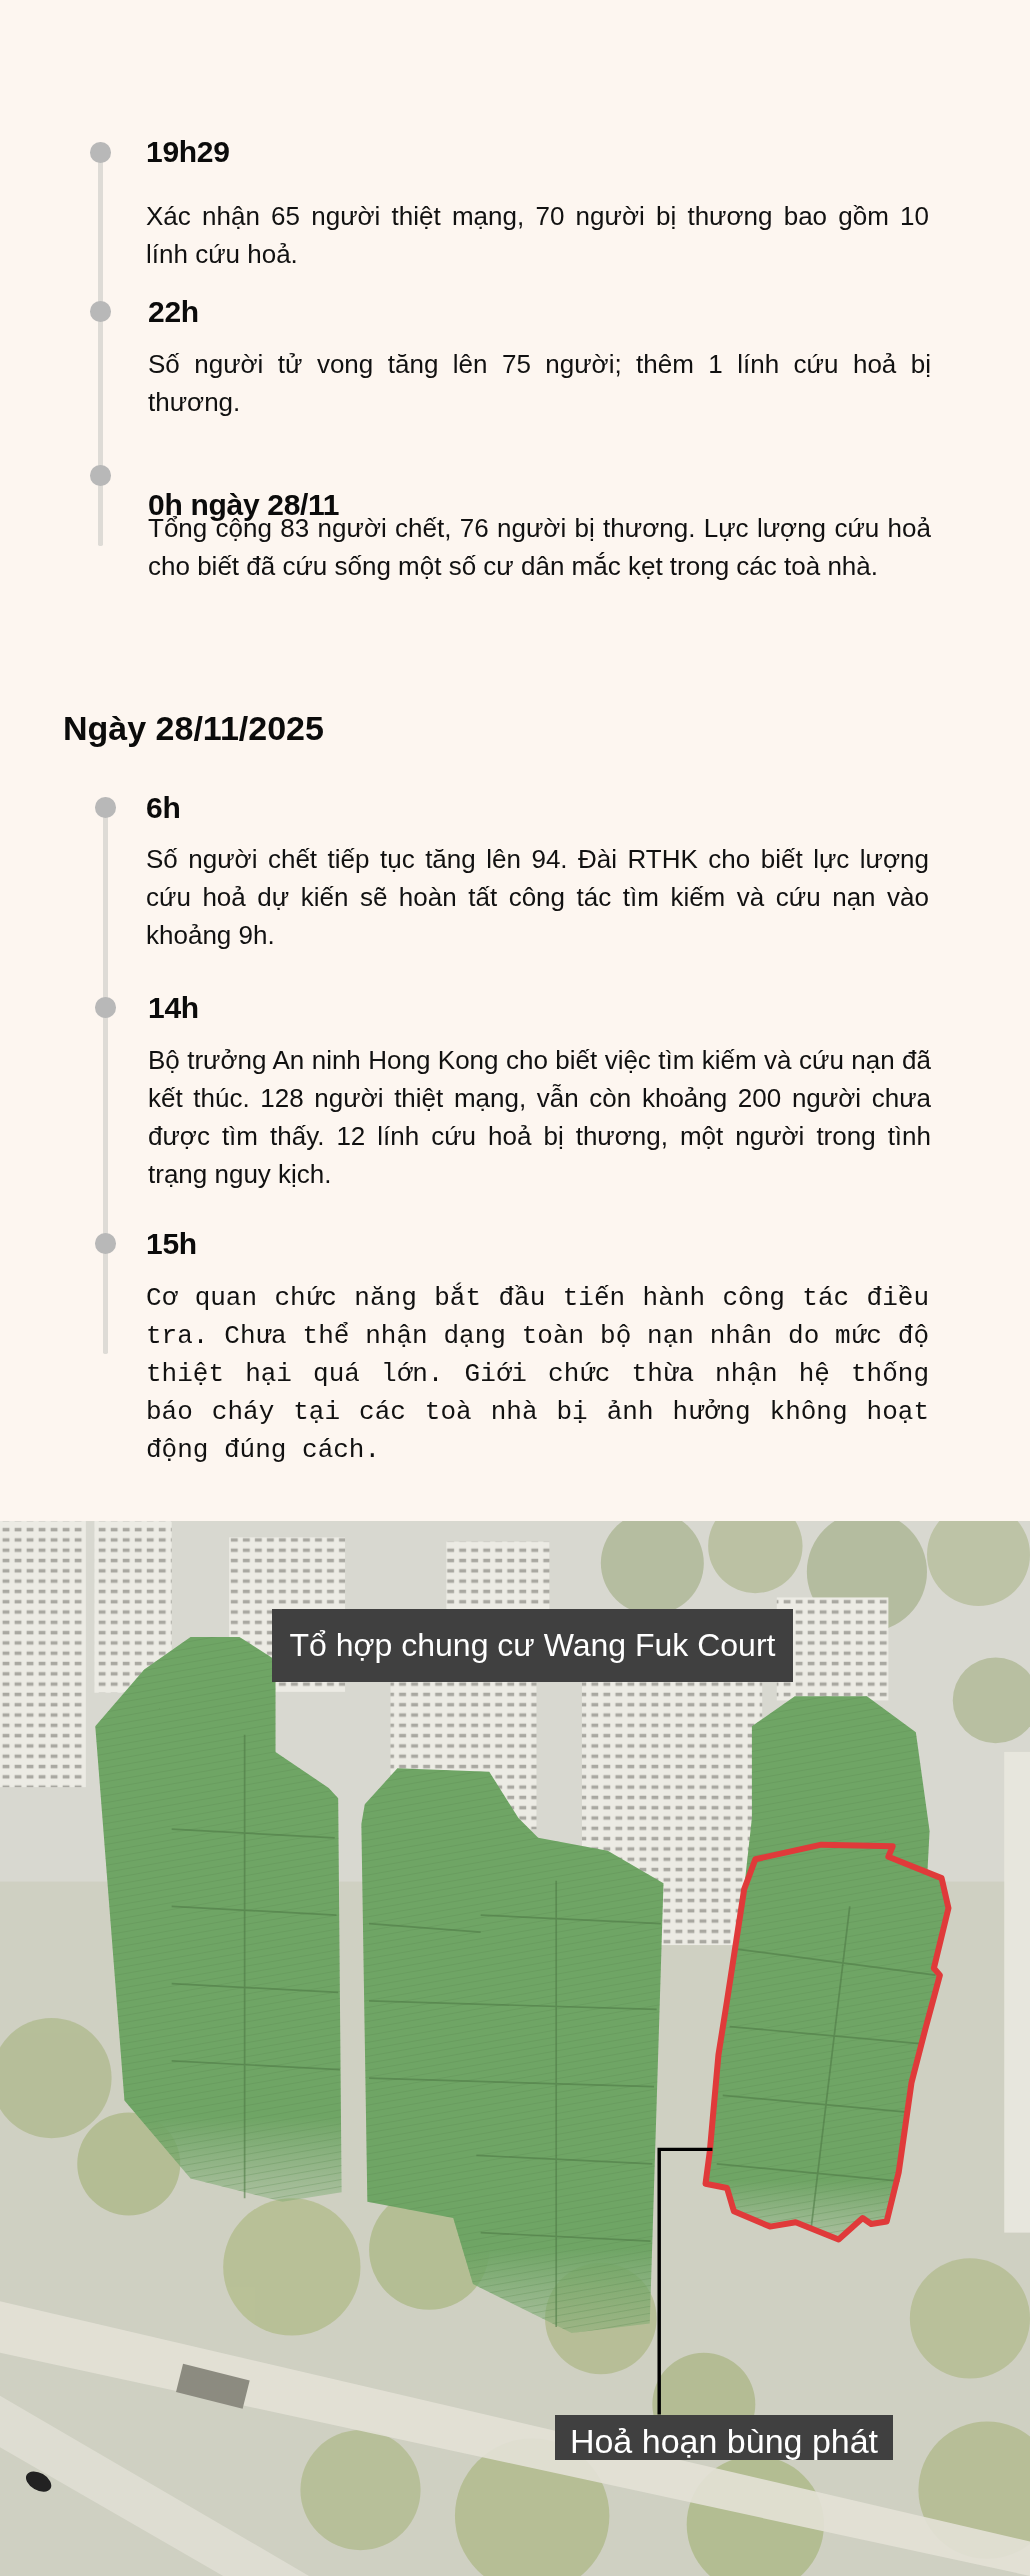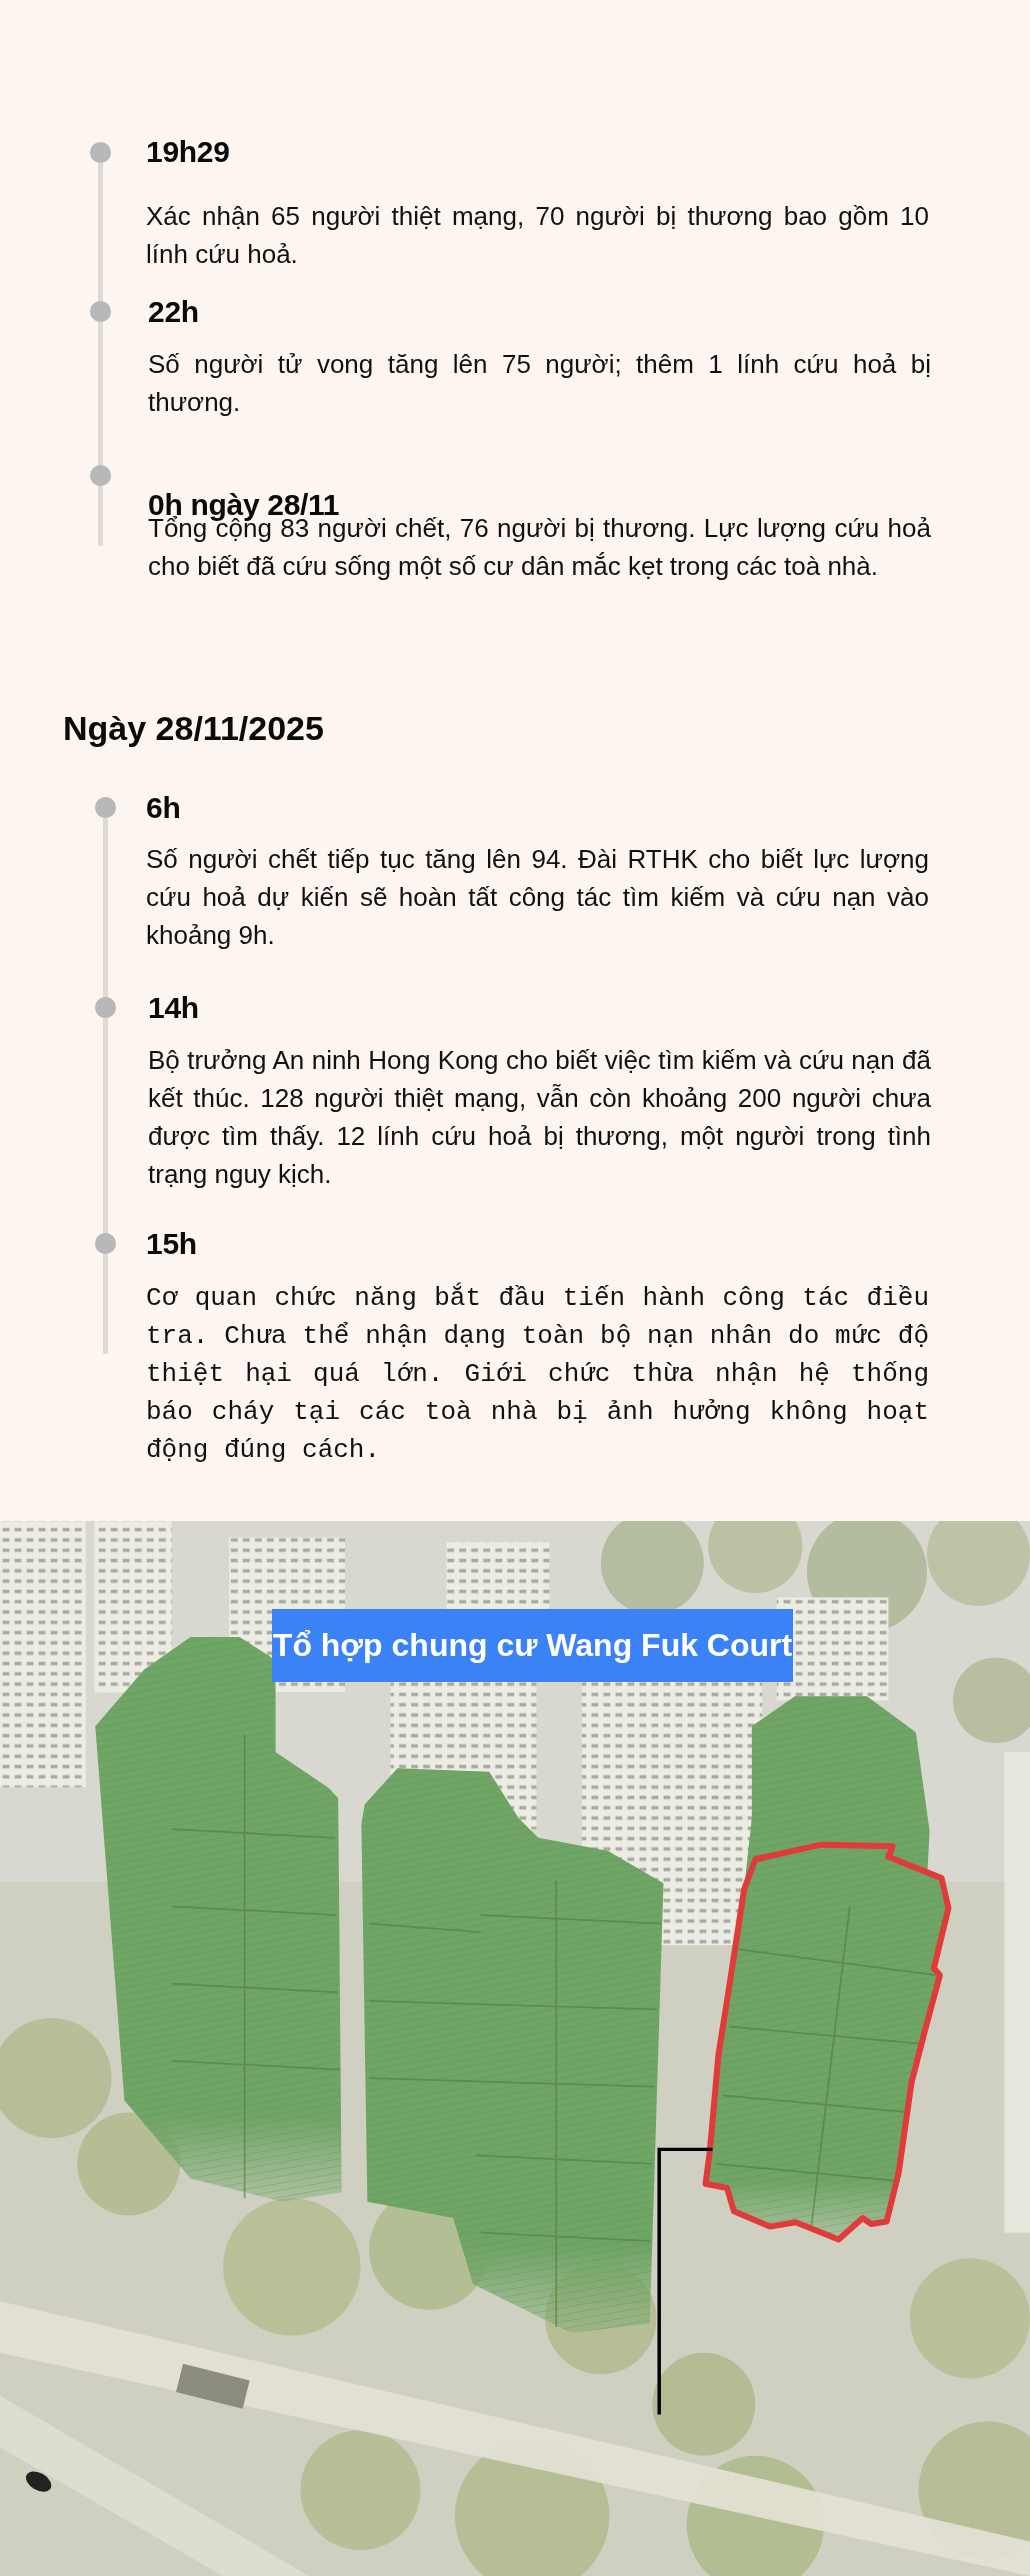--- a/index.html
+++ b/index.html
@@ -23,21 +23,21 @@
   .day-heading {
     position: absolute; left: 63px; top: 708px; font-size: 34px; line-height: 41px;
     font-weight: bold; color: #0b0b0b; margin: 0;
   }
   .illustration {
     position: absolute; left: 0; top: 1521px; width: 1030px; height: 1055px; overflow: hidden;
     background: #d9d8cf;
   }
   .illustration svg { position: absolute; left: 0; top: 0; }
   .label {
-    position: absolute; background: #3b82f6; color: #fff; font-weight: bold;
+    position: absolute; background: #404040; color: #fff; font-weight: normal;
     text-align: center; white-space: nowrap;
   }
   .label-top {
     left: 272px; top: 88px; width: 521px; height: 73px; line-height: 73px; font-size: 32px;
   }
   .label-bottom-1 {
     left: 555px; top: 894px; width: 338px; height: 45px; line-height: 52px; font-size: 34px;
   }
   .label-bottom-2 {
     left: 526px; top: 937px; width: 395px; height: 54px; line-height: 50px; font-size: 34px;
@@ -167,14 +167,15 @@
         <line x1="990" y1="2220" x2="945" y2="2595"></line>
       </g>
     </g>
 
     <polygon points="957,2148 1040,2150 1035,2162 1097,2187 1105,2222 1088,2292 1095,2300 1078,2363 1062,2425 1047,2530 1033,2587 1015,2590 1005,2583 977,2608 927,2588 897,2593 855,2575 847,2548 822,2543 827,2505 837,2393 847,2330 867,2200 880,2165" fill="none" stroke="#e03a3a" stroke-width="7" stroke-linejoin="round"></polygon>
 
     <polyline points="830,2503 768,2503 768,2812" fill="none" stroke="#000" stroke-width="4"></polyline>
   </svg>
 
   <div class="label label-top">Tổ hợp chung cư Wang Fuk Court</div>
+  <div class="label label-bottom-1">Hoả hoạn bùng phát</div>
 </figure>
 
 
 </body></html>

